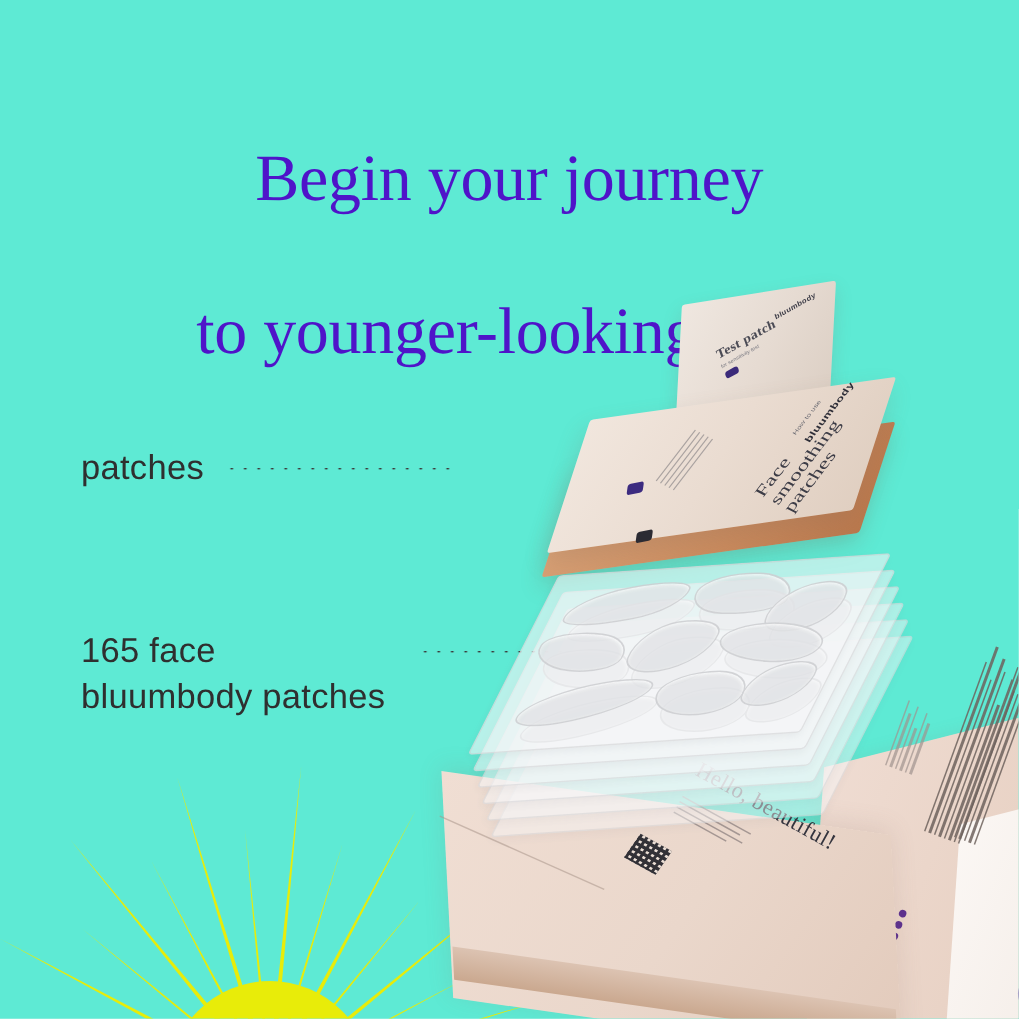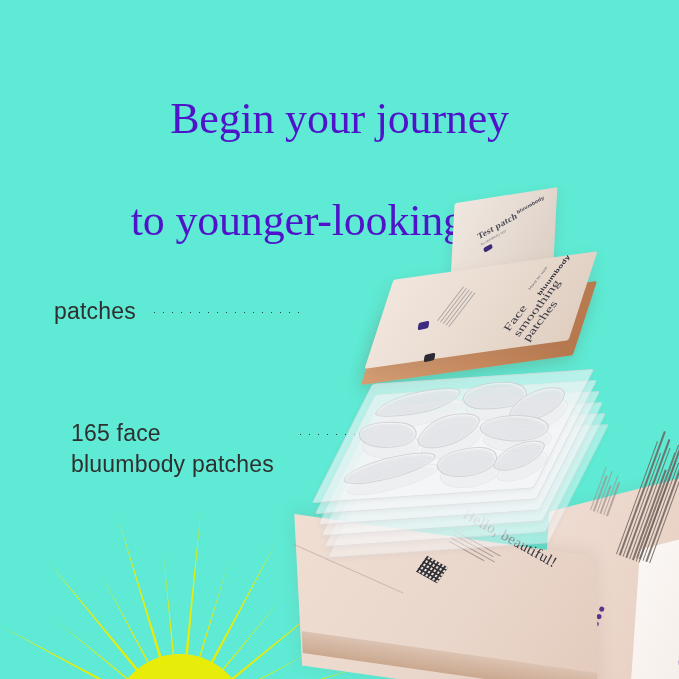--- a/index.html
+++ b/index.html
@@ -44,21 +44,21 @@
     background-repeat:repeat-x;
     background-position:0 center;
     align-self:flex-start;
     position:relative;
     top:1px;
   }
   #row-allergy{left:54px;top:208px;}
   #row-allergy .leader{width:140px;margin-left:18px;}
   #row-booklet{left:54px;top:296px;}
   #row-booklet .leader{width:150px;margin-left:14px;}
-  #row-patches{left:54px;top:418px;margin-left:17px;}
+  #row-patches{left:54px;top:418px;}
   #row-patches .leader{width:118px;margin-left:22px;}
 
   .label-wrap{display:flex;flex-direction:column;}
   .label-line2{display:block;}
 
   
   #sunburst{position:absolute;left:-20px;top:470px;width:420px;height:260px;overflow:hidden;pointer-events:none;}
 
   
   #product{position:absolute;left:300px;top:180px;width:400px;height:499px;}

